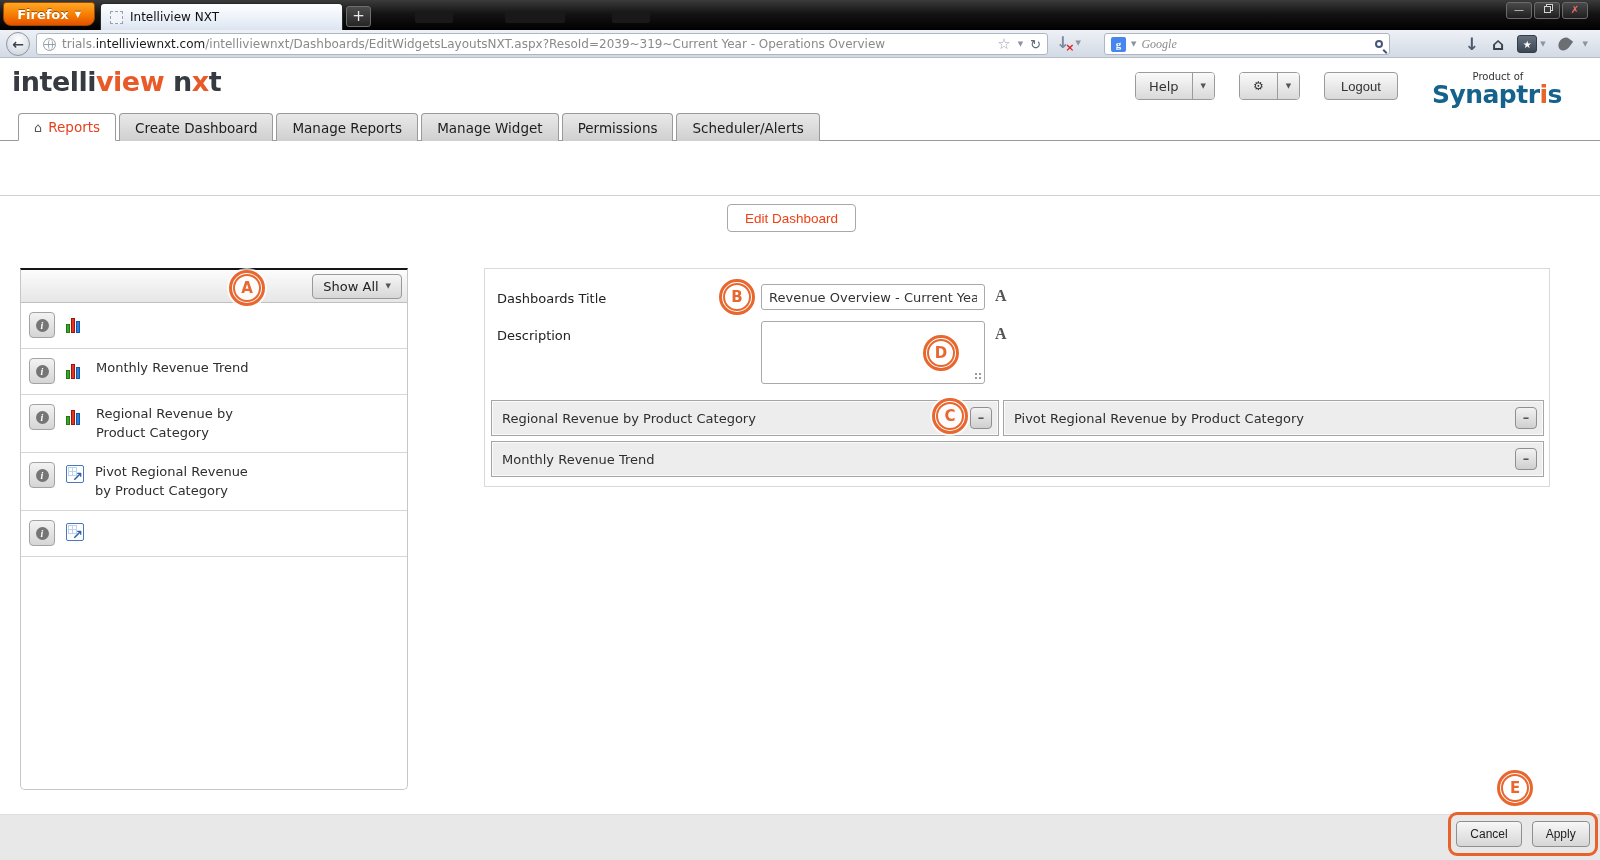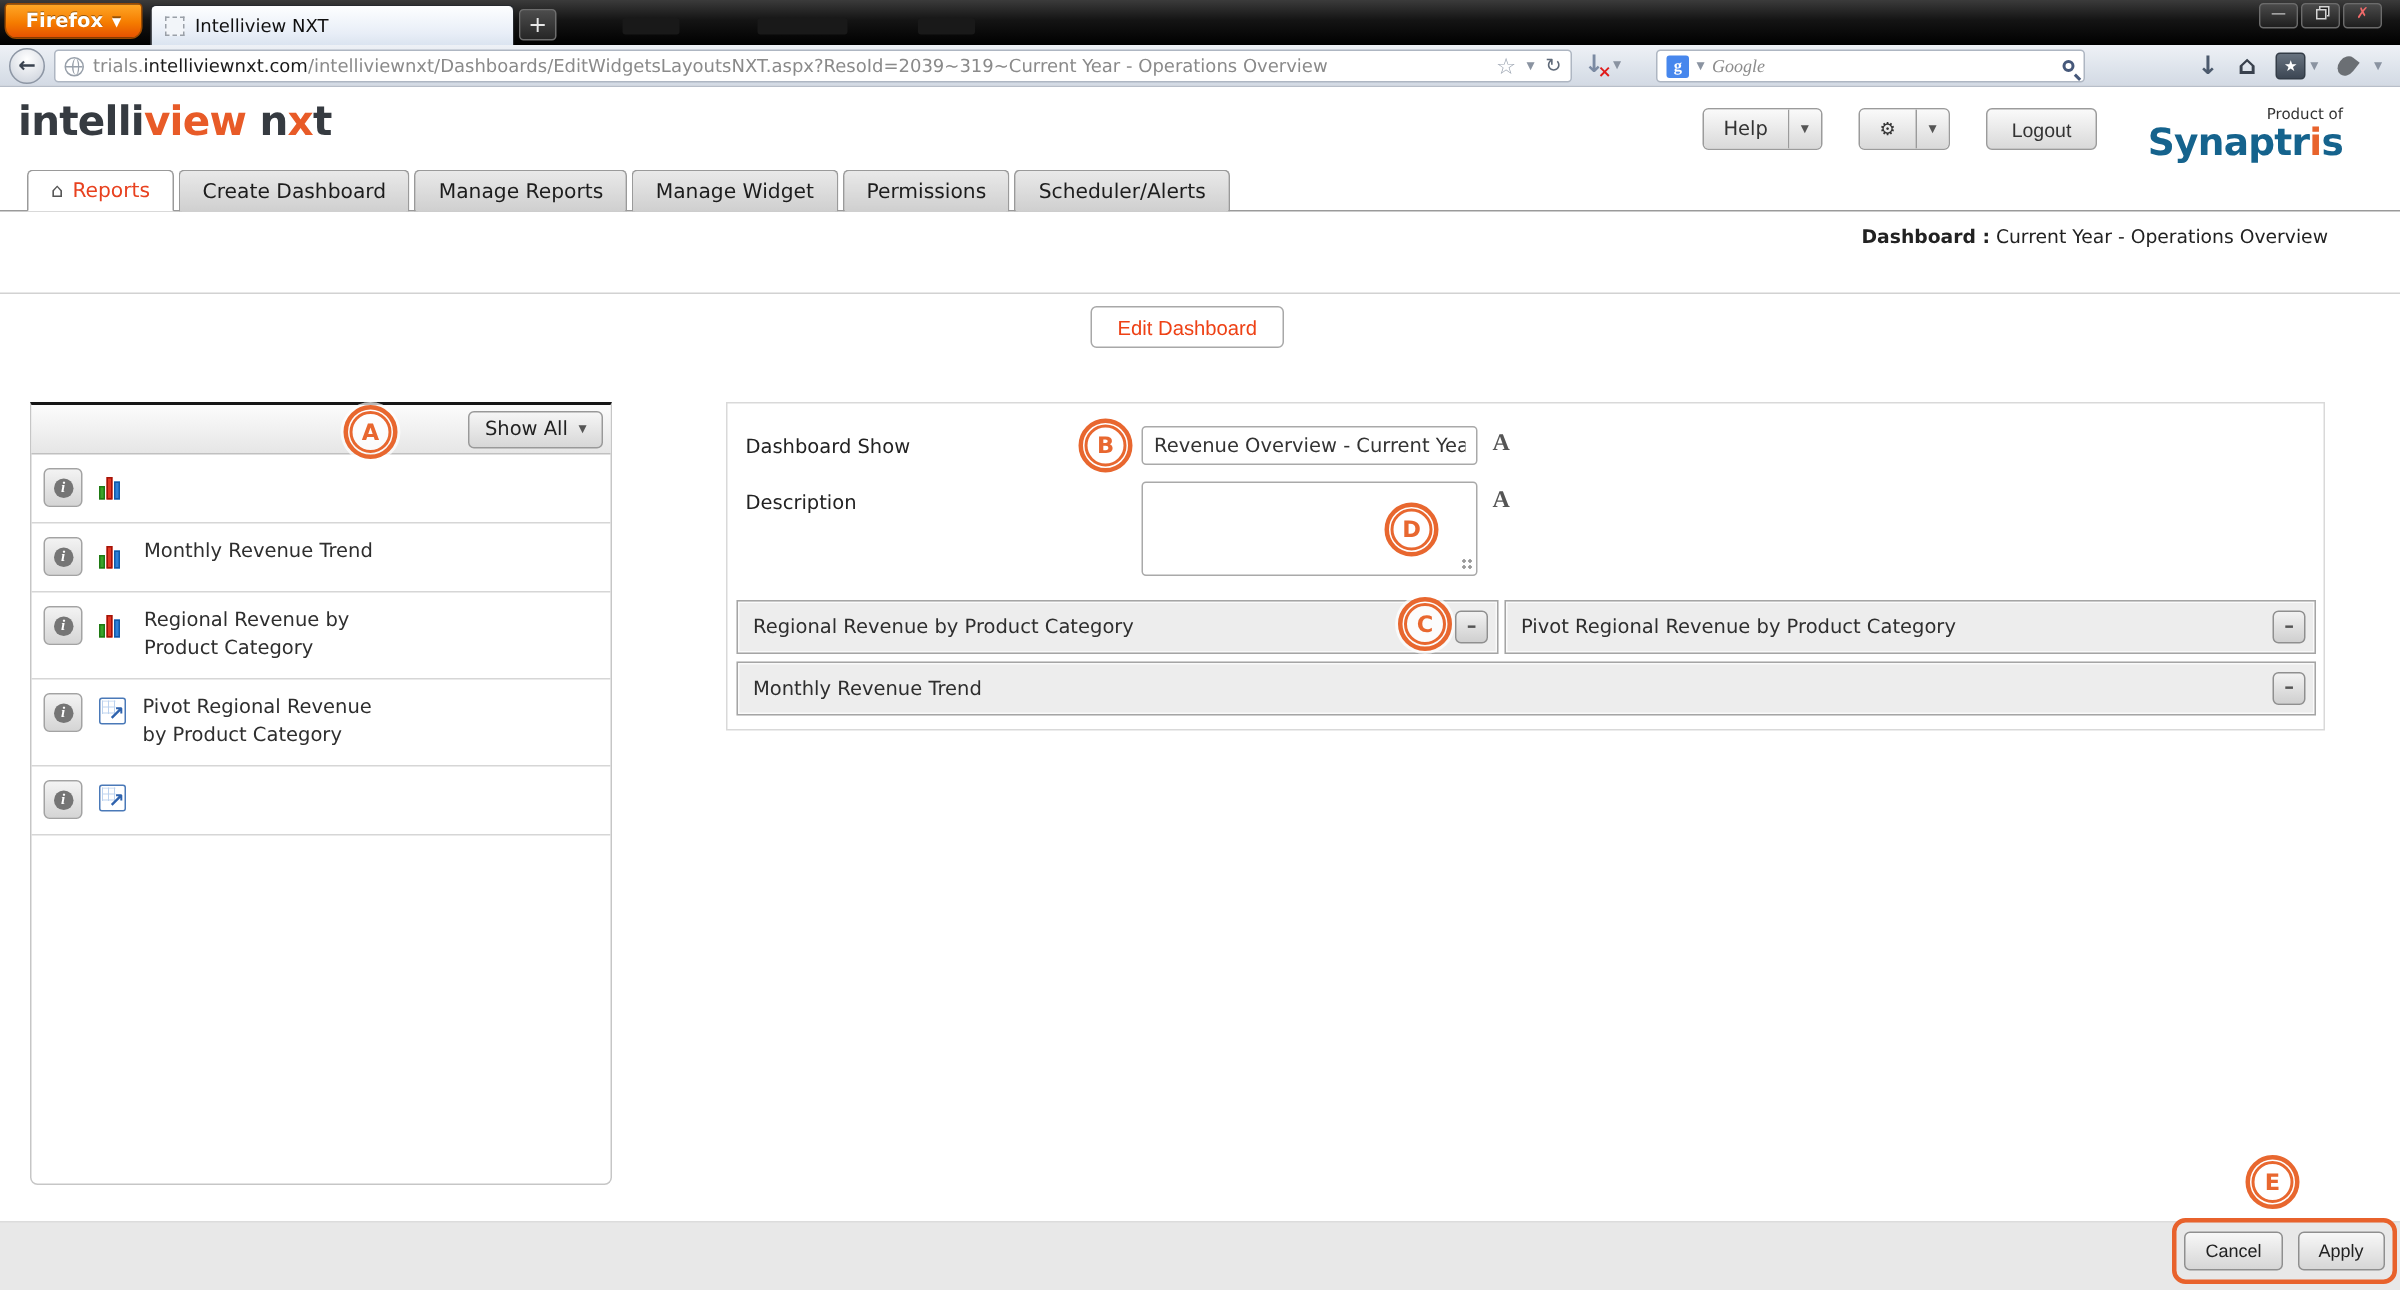--- a/index.html
+++ b/index.html
@@ -76,21 +76,21 @@
   
   #app-logo { position:absolute; left:12px; top:66px; font-size:27px; font-weight:bold; letter-spacing:-0.5px; color:#363b41; }
   #app-logo .orange { color:#e85b28; }
   #header-actions { position:absolute; right:38px; top:72px; display:flex; align-items:flex-start; gap:24px; }
   .hbtn, .split-seg { background:linear-gradient(180deg,#fafafa,#d9d9d9); border:1px solid #9b9b9b;
     color:#333; font-size:13px; cursor:pointer; }
   .split { display:flex; border-radius:4px; overflow:hidden; border:1px solid #9b9b9b; height:28px; }
   .split-seg { border:none; border-right:1px solid #9b9b9b; padding:0 13px; display:flex; align-items:center; gap:4px;}
   .split-seg:last-child { border-right:none; padding:0 8px; }
   .hbtn { border-radius:4px; height:28px; padding:0 16px; }
-  .brand { text-align:right; line-height:1; margin-left:10px; }
+  .brand { text-align:center; line-height:1; margin-left:10px; }
   .brand .pof { font-size:10px; color:#333; margin-left:2px; }
   .brand .syn { font-size:25px; font-weight:bold; color:#15638d; letter-spacing:-0.5px; }
   .brand .syn .i-orange { color:#e8632c; }
 
   
   #tabbar { position:absolute; left:0; top:112px; width:1600px; height:29px;
     border-bottom:1px solid #9a9a9a; padding-left:18px; display:flex; align-items:flex-end; gap:3px; }
   .ntab { height:28px; padding:0 15px; display:flex; align-items:center; gap:6px;
     background:linear-gradient(180deg,#e9e9e9,#cfcfcf); border:1px solid #9a9a9a; border-bottom:none;
     border-radius:4px 4px 0 0; font-size:13.5px; color:#1d1d1d; cursor:pointer; margin-bottom:-1px; }
@@ -262,21 +262,20 @@
     </div>
   <div class="ntab">
       <span>Permissions</span>
     </div>
   <div class="ntab">
       <span>Scheduler/Alerts</span>
     </div>
 </div>
 
 <div id="crumbs">
-  <div><b>Dashboard :</b><span> Current Year - Operations Overview</span></div>
 </div>
 <div id="crumb-sep"></div>
 
 <button id="edit-dash">Edit Dashboard</button>
 
 <div id="left-panel">
   <div id="lp-header">
     <div id="show-all-btn">
       <span>Show All</span>
       <span class="caret-dn">▼</span>
@@ -330,21 +329,21 @@
         <span class="info-dot">i</span>
       </span>
     <span class="pivot-ic">
         <span class="grid"></span>
         <span class="arrow">↗</span>
       </span>
   </div>
 </div>
 
 <div id="right-panel">
-  <span class="form-label" style="left:12px;top:22px;">Dashboard Show</span>
+  <span class="form-label" style="left:12px;top:22px;">Dashboards Title</span>
   <input id="title-input" value="Revenue Overview - Current Year" style="">
   <span class="font-a" style="left:510px;top:18px;">A</span>
 
   <span class="form-label" style="left:12px;top:59px;">Description</span>
   <textarea id="desc-input" style=""></textarea>
   <span class="font-a" style="left:510px;top:56px;">A</span>
   <span class="resize-dots"></span>
 
   <div class="grid-row" style="top:131px;">
     <div class="grid-cell" style="width:508px;">

